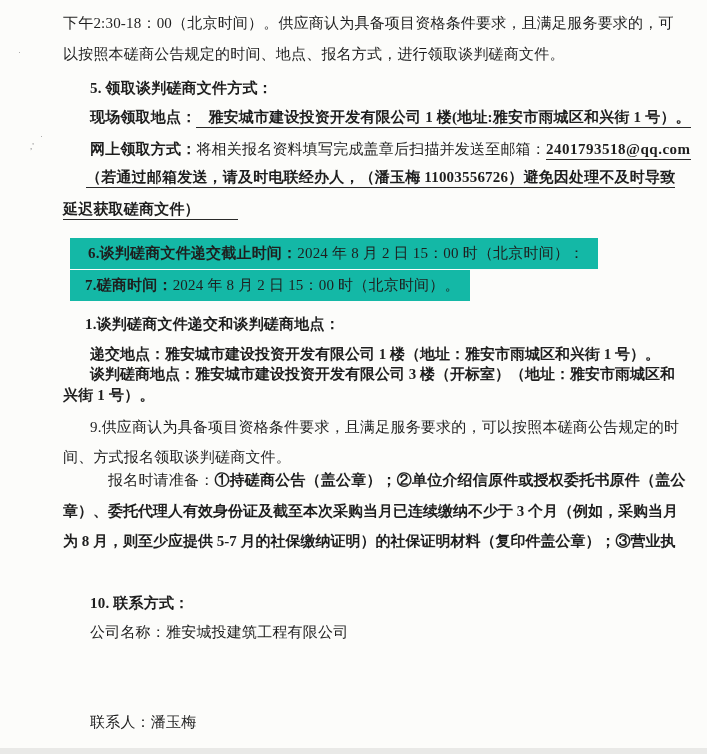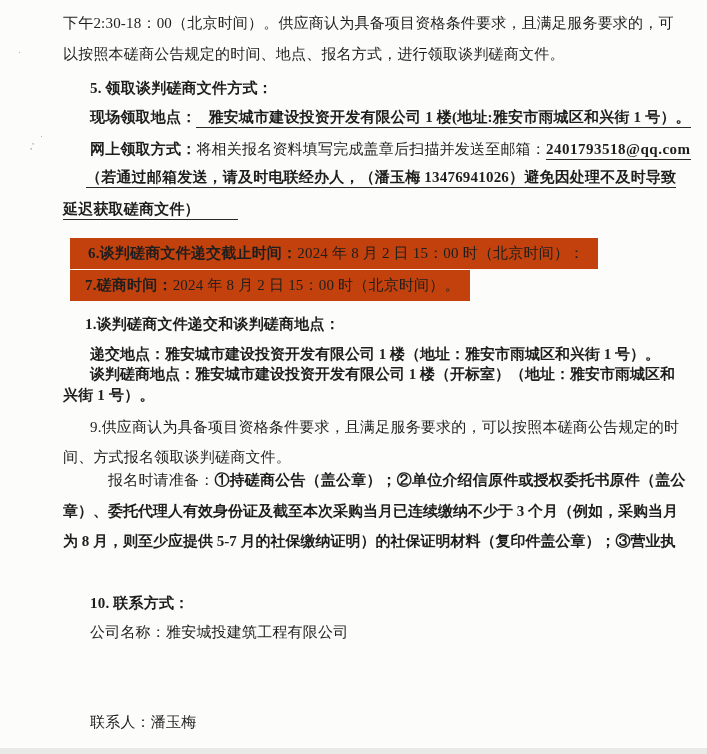--- a/index.html
+++ b/index.html
@@ -10,21 +10,21 @@
     font-family:"Liberation Serif","DejaVu Serif",serif;
     color:#1e1e1e;
     font-size:15px;
     overflow:hidden;
   }
   .ln{position:absolute;white-space:nowrap;line-height:20px;letter-spacing:0.2px;}
   .b{font-weight:700;}
   .u{border-bottom:1.5px solid #2a2a2a;padding-bottom:1.5px;text-align:right;}
   .upadl{padding-left:12px;}
   .ext{padding-right:38px;}
-  .hl{background:#c2410c;display:inline-block;}
+  .hl{background:#14b8a6;display:inline-block;}
   .hl6{padding:5px 14px 6px 18px;}
   .hl7{padding:5px 10px 6px 15px;}
   .speck{position:absolute;color:#8a8a8a;font-size:9px;line-height:9px;}
   .edge-band{position:absolute;left:0;bottom:0;width:707px;height:6px;background:#e9e9e7;}
   .email{letter-spacing:0.5px;}
 </style>
 </head>
 <body>
 
 <div class="page">
@@ -36,30 +36,30 @@
 
   <div class="ln" style="top:13px;left:63px;">下午2:30-18：00（北京时间）。供应商认为具备项目资格条件要求，且满足服务要求的，可</div>
   <div class="ln" style="top:44px;left:63px;">以按照本磋商公告规定的时间、地点、报名方式，进行领取谈判磋商文件。</div>
 
   <div class="ln b" style="top:78px;left:90px;">5. 领取谈判磋商文件方式：</div>
 
   <div class="ln" style="top:107px;left:90px;"><span class="b">现场领取地点：</span><span class="b u upadl">雅安城市建设投资开发有限公司 1 楼(地址:雅安市雨城区和兴街 1 号）。</span></div>
 
   <div class="ln" style="top:139px;left:90px;"><span class="b">网上领取方式：</span><span>将相关报名资料填写完成盖章后扫描并发送至邮箱：</span><span class="b u email">2401793518@qq.com</span></div>
 
-  <div class="ln" style="top:167px;left:86px;"><span class="b u">（若通过邮箱发送，请及时电联经办人，（潘玉梅 13476941026）避免因处理不及时导致</span></div>
+  <div class="ln" style="top:167px;left:86px;"><span class="b u">（若通过邮箱发送，请及时电联经办人，（潘玉梅 11003556726）避免因处理不及时导致</span></div>
   <div class="ln" style="top:199px;left:63px;"><span class="b u ext">延迟获取磋商文件）</span></div>
 
   <div class="ln" style="top:238px;left:70px;"><span class="hl hl6"><span class="b">6.谈判磋商文件递交截止时间：</span><span>2024 年 8 月 2 日 15：00 时（北京时间）：</span></span></div>
 
   <div class="ln" style="top:270px;left:70px;"><span class="hl hl7"><span class="b">7.磋商时间：</span><span>2024 年 8 月 2 日 15：00 时（北京时间）。</span></span></div>
 
   <div class="ln b" style="top:314px;left:85px;">1.谈判磋商文件递交和谈判磋商地点：</div>
   <div class="ln b" style="top:344px;left:90px;letter-spacing:0;">递交地点：雅安城市建设投资开发有限公司 1 楼（地址：雅安市雨城区和兴街 1 号）。</div>
-  <div class="ln b" style="top:364px;left:90px;letter-spacing:0;">谈判磋商地点：雅安城市建设投资开发有限公司 1 楼（开标室）（地址：雅安市雨城区和</div>
+  <div class="ln b" style="top:364px;left:90px;letter-spacing:0;">谈判磋商地点：雅安城市建设投资开发有限公司 3 楼（开标室）（地址：雅安市雨城区和</div>
   <div class="ln b" style="top:385px;left:63px;">兴街 1 号）。</div>
 
   <div class="ln" style="top:417px;left:90px;">9.供应商认为具备项目资格条件要求，且满足服务要求的，可以按照本磋商公告规定的时</div>
   <div class="ln" style="top:470px;left:108px;"><span>报名时请准备：</span><span class="b">①持磋商公告（盖公章）；②单位介绍信原件或授权委托书原件（盖公</span></div>
 
   <div class="ln" style="top:447px;left:63px;">间、方式报名领取谈判磋商文件。</div>
   <div class="ln b" style="top:501px;left:63px;letter-spacing:0;">章）、委托代理人有效身份证及截至本次采购当月已连续缴纳不少于 3 个月（例如，采购当月</div>
   <div class="ln b" style="top:531px;left:63px;letter-spacing:0;">为 8 月，则至少应提供 5-7 月的社保缴纳证明）的社保证明材料（复印件盖公章）；③营业执</div>
 
   <div class="ln b" style="top:593px;left:90px;">10. 联系方式：</div>

